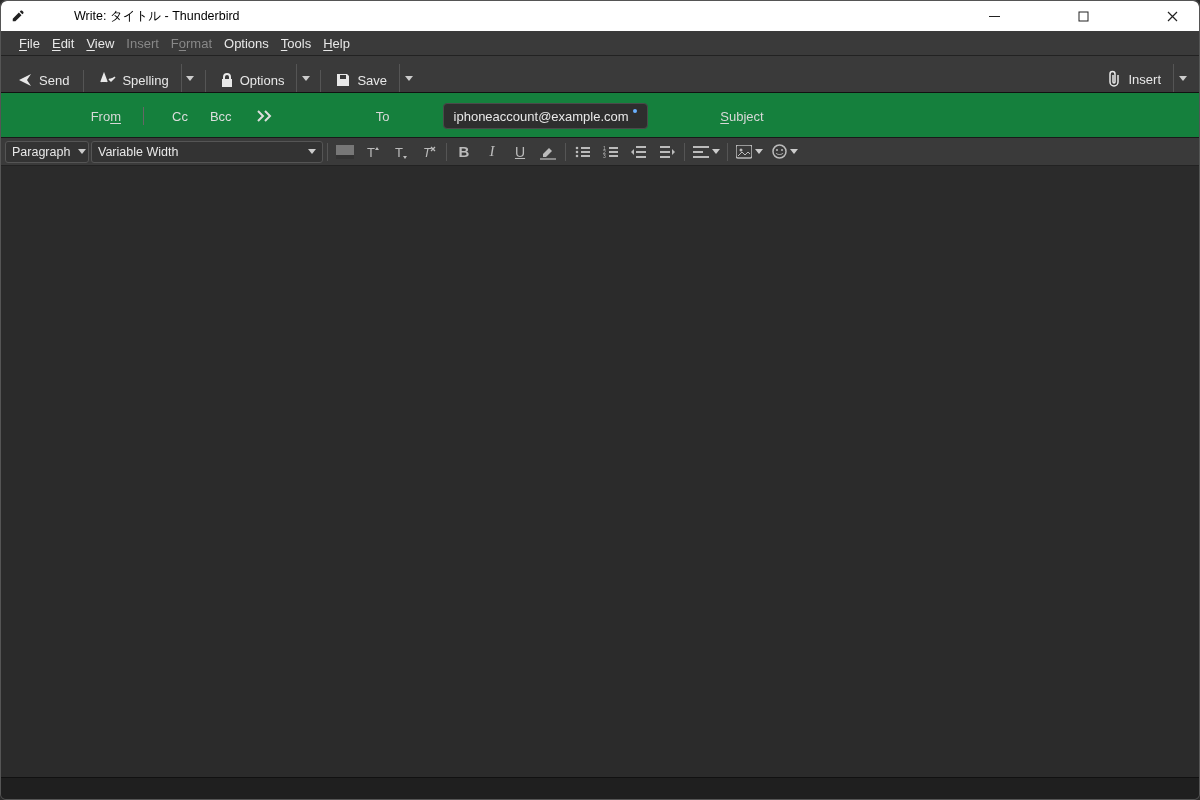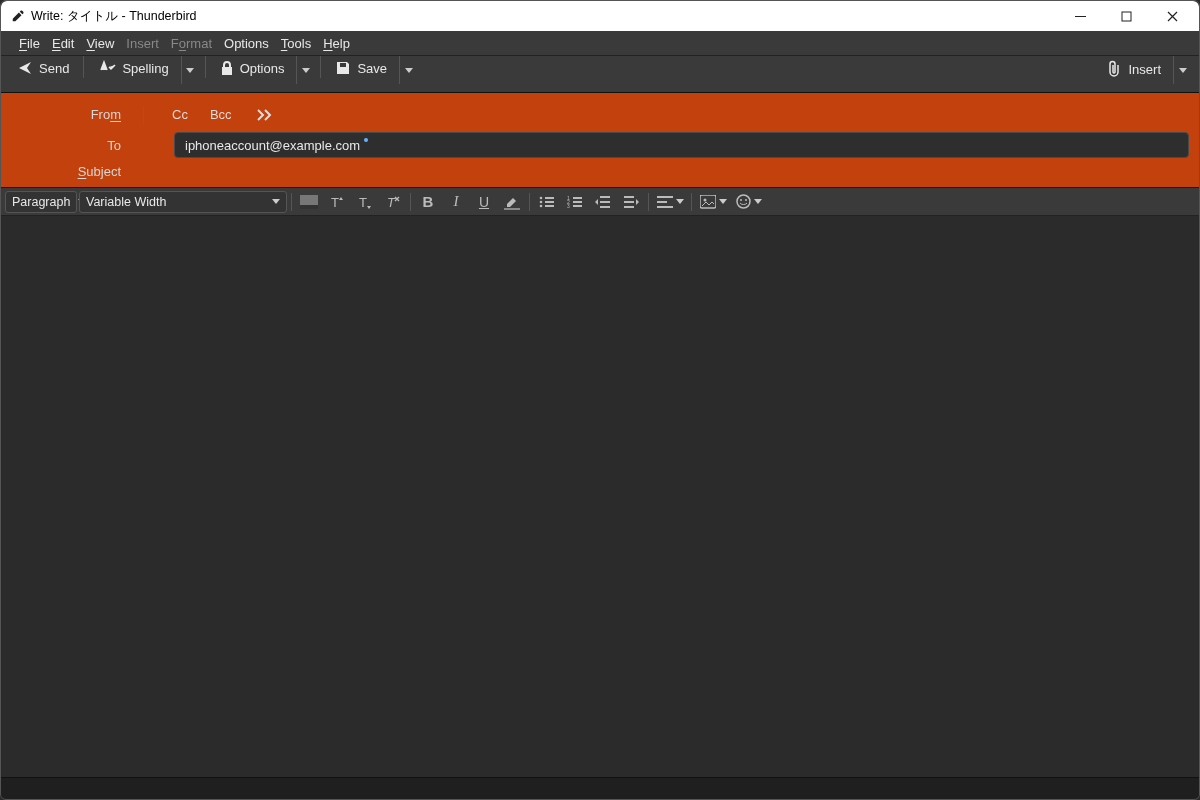--- a/index.html
+++ b/index.html
@@ -1,30 +1,30 @@
 <!DOCTYPE html>
 <html><head>
 <meta charset="utf-8">
 <style>
 * { margin: 0; padding: 0; box-sizing: border-box; font-family: -apple-system, "Segoe UI", sans-serif; }
 body { background: #2b2b2b; color: #e8e8e8; width: 1200px; height: 800px; overflow: hidden; display: flex; flex-direction: column; border: 1px solid #555; border-radius: 6px; }
-.titlebar { height: 30px; background: #fff; color: #000; display: flex; align-items: center; padding: 0 4px; border-top-left-radius: 6px; border-top-right-radius: 6px; }
+.titlebar { height: 30px; background: #fff; color: #000; display: flex; align-items: center; padding: 0 4px; border-top-left-radius: 6px; border-top-right-radius: 6px; gap: 43px; }
 .titlebar .icon { margin: 0 6px; }
 .titlebar .title { font-size: 12.5px; flex: 1; }
 .winctl { width: 46px; height: 30px; display: flex; align-items: center; justify-content: center; color: #222; }
 .menubar { height: 24px; background: #3a3a3a; display: flex; align-items: center; padding: 0 12px; font-size: 13px; }
 .menubar .menuitem { padding: 2px 6px; cursor: default; }
 .menubar .menuitem.disabled { color: #888; }
 .menubar .menuitem u { text-decoration: underline; text-underline-offset: 2px; }
-.toolbar { height: 38px; background: #3a3a3a; border-top: 1px solid #222; border-bottom: 1px solid #111; display: flex; align-items: flex-start; padding: 0 8px; gap: 4px; }
+.toolbar { height: 38px; background: #3a3a3a; border-top: 1px solid #222; border-bottom: 1px solid #111; display: flex; align-items: flex-end; padding: 0 8px; gap: 4px; }
 .tbtn { display: flex; align-items: center; gap: 6px; padding: 4px 8px; border-radius: 4px; font-size: 13px; color: #e8e8e8; }
 .tsplit { width: 18px; height: 28px; display: flex; align-items: center; justify-content: center; border-left: 1px solid #555; }
 .tsep { width: 1px; height: 22px; background: #555; margin: 0 2px; }
 .spacer { flex: 1; }
-.headers { background: #c2410c; border-bottom: 1px solid #1a1a1a; padding: 10px 10px 8px 10px; display: flex; flex-direction: column; gap: 6px; }
+.headers { background: #15803d; border-bottom: 1px solid #1a1a1a; padding: 10px 10px 8px 10px; display: flex; flex-direction: row; gap: 6px; }
 .hrow { display: flex; align-items: center; gap: 10px; }
 .hlabel { width: 110px; text-align: right; font-size: 13px; color: #d8d8d8; }
 .hlabel u { text-decoration: underline; text-underline-offset: 2px; }
 .frominput { width: 385px; height: 28px; background: #2e2e2e; border: 2px solid #4a78c8; border-radius: 4px; display: flex; align-items: center; padding: 0 6px 0 10px; font-size: 13px; color: #999; }
 .frominput .dd { margin-left: auto; }
 .vsep { width: 1px; height: 18px; background: #666; margin: 0 12px; }
 .ccbtn { font-size: 13px; color: #ddd; padding: 4px 6px; }
 .ovfl { margin-left: 8px; display:flex; }
 .toinput, .subjectinput { flex: 1; height: 26px; background: #2e2e2e; border: 1px solid #4a4a4a; border-radius: 4px; display: flex; align-items: center; padding: 0 10px; font-size: 13px; margin-left: 43px; }
 .toinput .dotind { width: 4px; height: 4px; background: #6ab0ff; border-radius: 50%; margin-left: 4px; position: relative; top: -5px; }
@@ -152,25 +152,25 @@
       <span>iphoneaccount@example.com</span>
       <span class="dotind"></span>
     </div>
   </div>
   <div class="hrow">
     <div class="hlabel"><u>S</u>ubject</div>
   </div>
 </div>
 
 <div class="fmt">
-  <div class="fsel" style="width:72px">
+  <div class="fsel" style="width:84px">
     <span>Paragraph</span>
       <span class="caret"></span>
   </div>
-  <div class="fsel" style="width:208px">
+  <div class="fsel" style="width:232px">
     <span>Variable Width</span>
       <span class="caret" style="margin-left:auto"></span>
   </div>
   <div class="fsep"></div>
   <div class="fbtn">
       <svg width="18" height="14">
         <rect width="18" height="10" fill="#777"></rect>
         <rect y="10" width="18" height="4" fill="#333"></rect>
       </svg>
     </div>

